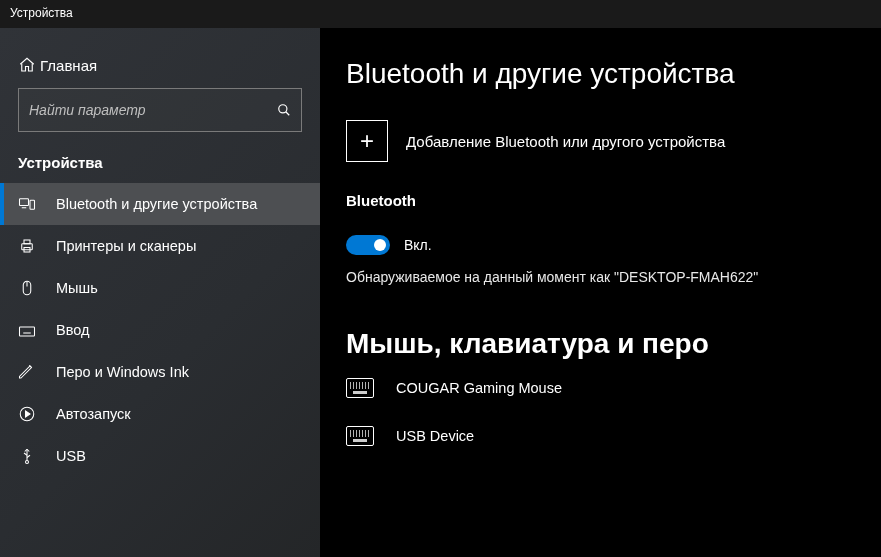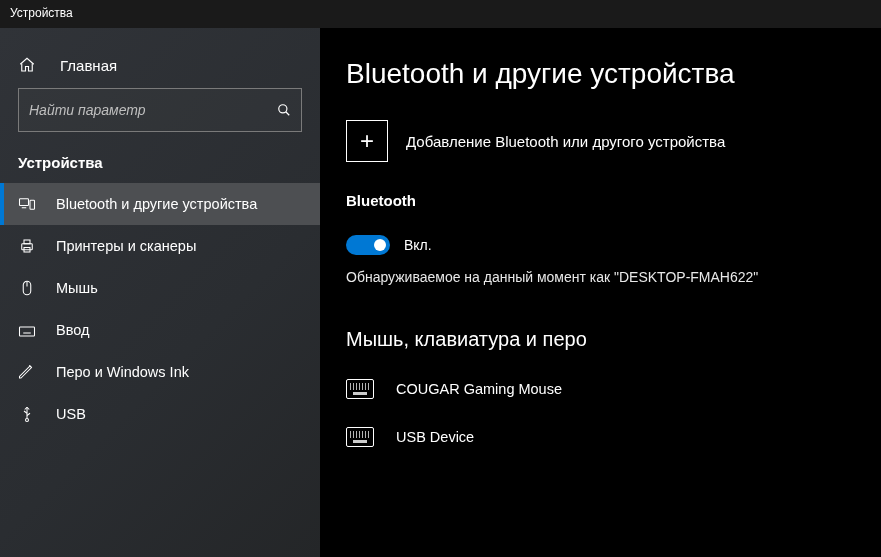--- a/index.html
+++ b/index.html
@@ -1,20 +1,20 @@
 <!DOCTYPE html>
 <html><head>
 <meta charset="utf-8">
 <style>
   * { margin: 0; padding: 0; box-sizing: border-box; font-family: "Segoe UI", sans-serif; }
   body { width: 881px; height: 557px; overflow: hidden; display: flex; flex-direction: column; background: #000; color: #fff; }
   .titlebar { height: 28px; background: #1a1a1a; color: #fff; font-size: 12px; padding: 6px 10px; }
   .content { display: flex; flex: 1; }
   .sidebar { width: 320px; background: #2b2b2b; background-image: linear-gradient(135deg,#303338 0%,#2a2d31 60%,#242628 100%); display: flex; flex-direction: column; padding-top: 18px; }
-  .home-row { display: flex; align-items: center; gap: 24px; padding: 10px 18px 14px; cursor: default; }
+  .home-row { display: flex; align-items: center; gap: 4px; padding: 10px 18px 14px; cursor: default; }
   .home-row .icon { width: 18px; height: 18px; display: flex; align-items: center; justify-content: center; }
   .home-row span.label { font-size: 15px; color: #fff; font-weight: 400; }
   .search-wrap { padding: 0 18px 16px; }
   .search { height: 44px; border: 1px solid #7a7a7a; background: rgba(255,255,255,0.02); display: flex; align-items: center; padding: 0 10px; }
   .search input { flex: 1; background: transparent; border: none; outline: none; color: #ccc; font-size: 14px; font-style: italic; }
   .search input::placeholder { color: #bfbfbf; font-style: italic; }
   .search .sicon { color: #fff; margin-left: 6px; }
   .section-title { padding: 6px 18px 12px; font-size: 15px; font-weight: 600; color: #fff; }
   .nav { display: flex; flex-direction: column; }
   .nav-item { display: flex; align-items: center; gap: 20px; padding: 12px 18px; font-size: 14.5px; color: #fff; cursor: default; }
@@ -25,21 +25,21 @@
   h1 { font-size: 28px; font-weight: 400; margin-bottom: 30px; }
   .add-row { display: flex; align-items: center; gap: 18px; margin-bottom: 30px; }
   .plus-box { width: 42px; height: 42px; border: 1px solid #fff; display: flex; align-items: center; justify-content: center; font-size: 24px; font-weight: 300; }
   .add-row .txt { font-size: 15px; }
   .sub-title { font-size: 15px; margin-bottom: 26px; font-weight: bold; }
   .toggle-row { display: flex; align-items: center; gap: 14px; margin-bottom: 14px; }
   .toggle { width: 44px; height: 20px; border-radius: 10px; background: #0078d4; position: relative; }
   .toggle::after { content: ""; position: absolute; width: 12px; height: 12px; background: #fff; border-radius: 50%; top: 4px; right: 4px; }
   .toggle-row .state { font-size: 14px; }
   .discover { font-size: 14px; color: #e8e8e8; margin-bottom: 43px; }
-  h2 { font-size: 20px; font-weight: 400; margin-bottom: 28px; }
+  h2 { font-size: 28px; font-weight: 700; margin-bottom: 18px; }
   .device { display: flex; align-items: center; gap: 22px; margin-bottom: 28px; }
   .kbd-icon { width: 28px; height: 20px; border: 1.5px solid #fff; border-radius: 2px; position: relative; }
   .kbd-icon::before { content: ""; position: absolute; inset: 3px 3px 8px 3px; background: repeating-linear-gradient(to right, #fff 0 1px, transparent 1px 3px); opacity: 0.7; }
   .kbd-icon::after { content: ""; position: absolute; left: 6px; right: 6px; bottom: 3px; height: 3px; background: #fff; opacity: 0.8; }
   .device .name { font-size: 14.5px; }
   svg { display: block; }
 </style>
 </head>
 <body>
 
@@ -118,20 +118,29 @@
           <svg width="18" height="18" viewBox="0 0 24 24" fill="none" stroke="#fff" stroke-width="1.4">
               <path d="M4 20 18 6l-2-2L2 18v2h2Z"></path>
               <path d="m15 3 3 3"></path>
             </svg>
         </span>
         <span>Перо и Windows Ink</span>
       </div>
       <div class="nav-item">
         <span class="icon">
           <svg width="18" height="18" viewBox="0 0 24 24" fill="none" stroke="#fff" stroke-width="1.4">
+              <circle cx="12" cy="12" r="9"></circle>
+              <path d="M10 8v8l6-4z" fill="#fff"></path>
+            </svg>
+        </span>
+        <span>Автозапуск</span>
+      </div>
+      <div class="nav-item">
+        <span class="icon">
+          <svg width="18" height="18" viewBox="0 0 24 24" fill="none" stroke="#fff" stroke-width="1.4">
               <path d="M12 3v15"></path>
               <circle cx="12" cy="20" r="2"></circle>
               <path d="M12 3 9 6M12 3l3 3M12 11l-4-3M12 14l4-3"></path>
             </svg>
         </span>
         <span>USB</span>
       </div>
     </nav>
   </aside>
 

